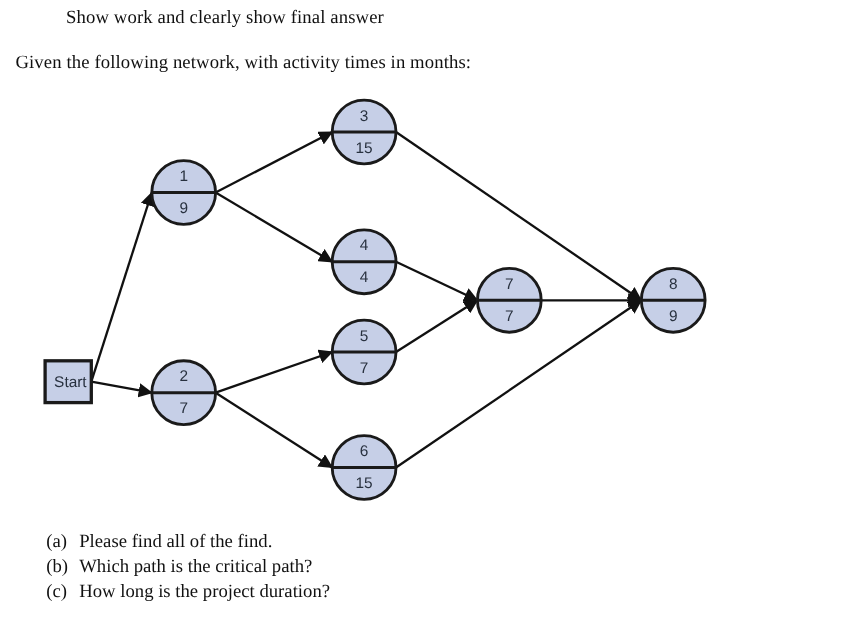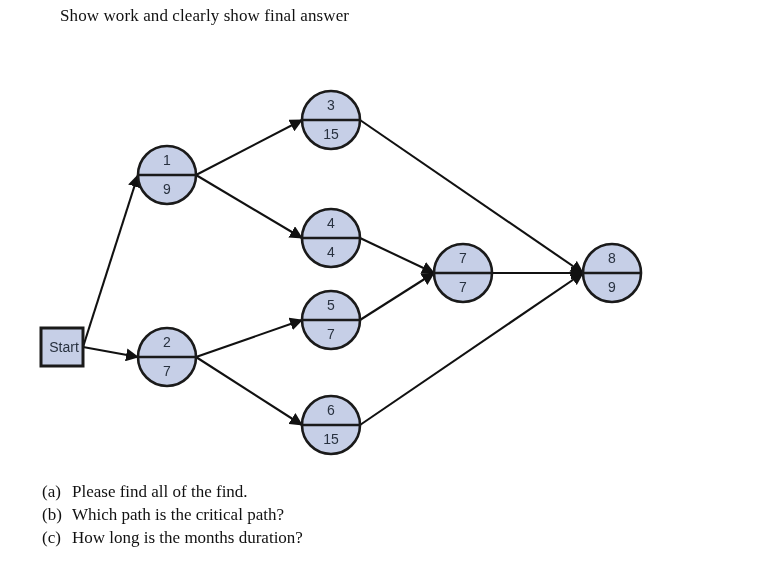--- a/index.html
+++ b/index.html
@@ -95,20 +95,21 @@
     fill: none;
   }
 </style>
 </head>
 <body>
 
 <div class="page">
 
   <div class="prompt-line" id="prompt-1">Show work and clearly show final answer</div>
 
+  <div class="prompt-line" id="prompt-2">Given the following network, with activity times in months:</div>
 
   <div class="diagram">
     <svg id="network-svg" width="781" height="390" viewBox="0 0 781 390">
       <defs>
         <marker id="arrow" viewBox="0 0 10 10" refX="9.2" refY="5" markerWidth="6.2" markerHeight="6.2" orient="auto-start-reverse">
           <path d="M 0 0 L 10 5 L 0 10 z" fill="#111111"></path>
         </marker>
       </defs>
       <g id="edges-layer">
           <line x1="83" y1="269" x2="138" y2="97" marker-end="url(#arrow)" class="edge-line"></line>
@@ -184,17 +185,17 @@
     <div class="q-row">
       <span class="q-label">(a)</span>
       <span class="q-text">Please find all of the find.</span>
     </div>
     <div class="q-row">
       <span class="q-label">(b)</span>
       <span class="q-text">Which path is the critical path?</span>
     </div>
     <div class="q-row">
       <span class="q-label">(c)</span>
-      <span class="q-text">How long is the months duration?</span>
+      <span class="q-text">How long is the project duration?</span>
     </div>
   </div>
 
 </div>
 
 </body></html>

